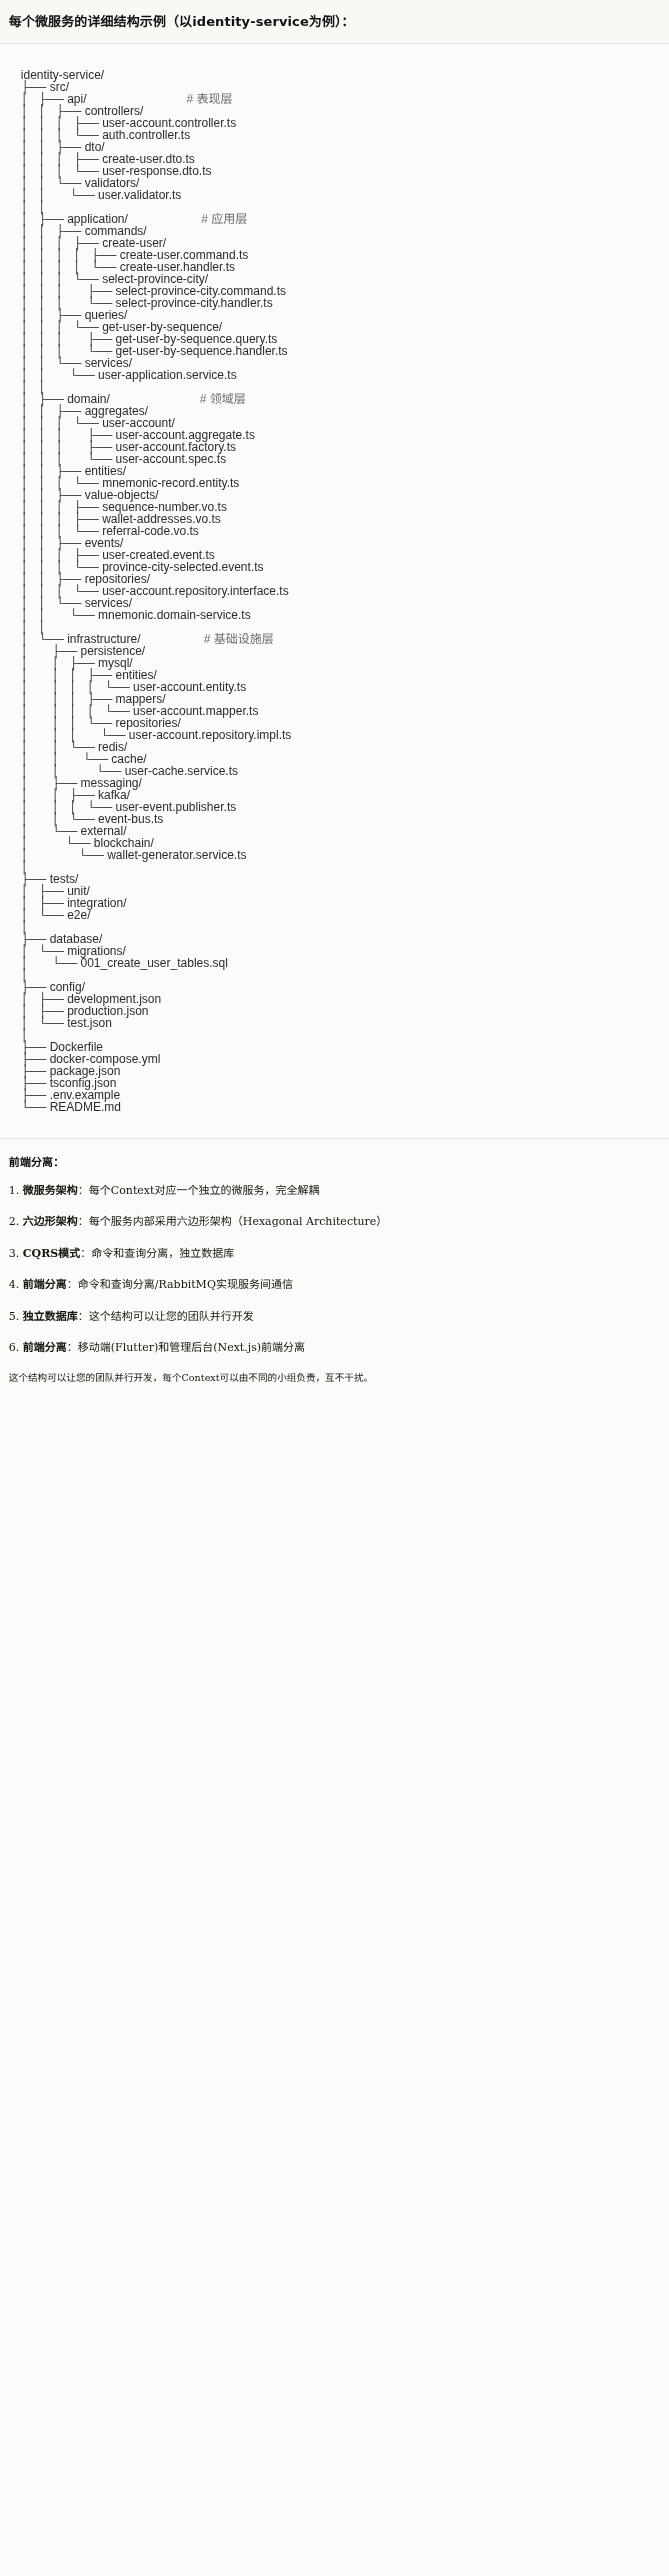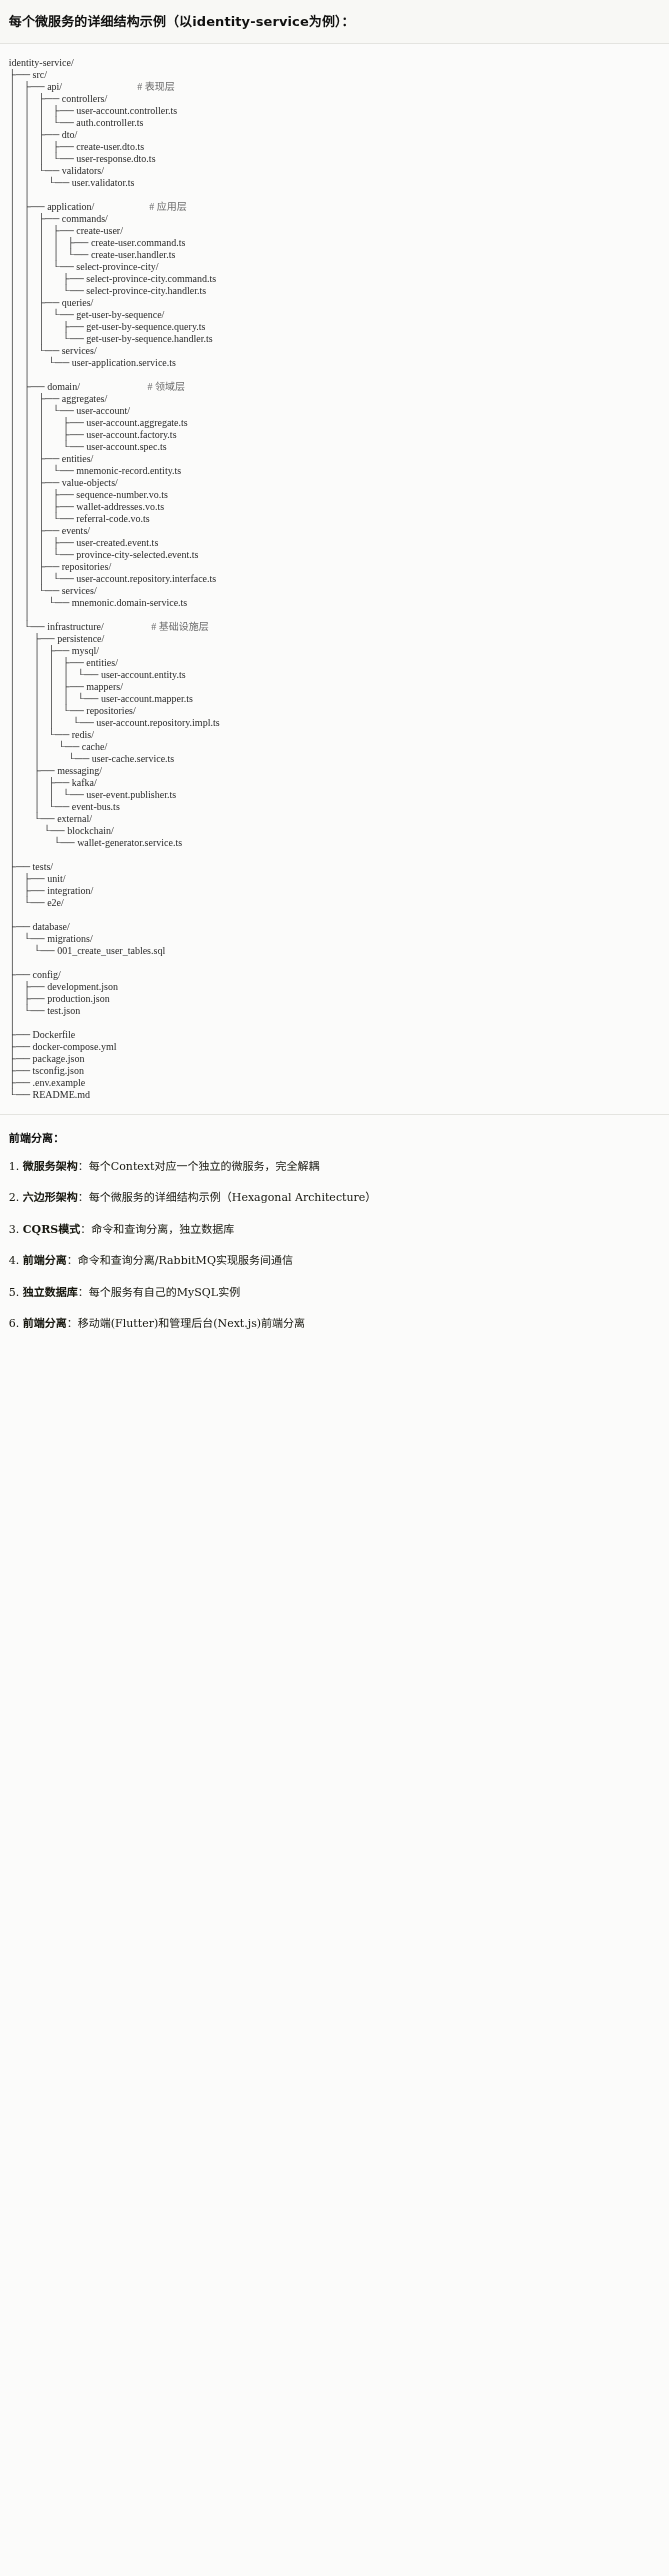--- a/index.html
+++ b/index.html
@@ -38,23 +38,23 @@
   }
 
   
   .tree-block {
     background: #fbfbfa;
     border-bottom: 0.6px solid #e4e4e0;
     padding: 12.5px 8.8px 13.8px 8.8px;
     box-sizing: border-box;
   }
   pre.tree {
-    margin: 0;
-    font-family: Liberation Serif, serif;
-    font-size: 10px;
+    margin: 12px;
+    font-family: Liberation Sans, sans-serif;
+    font-size: 12px;
     line-height: 12px;
     color: #2b2b2b;
     white-space: pre;
     letter-spacing: 0px;
     tab-size: 4;
   }
   pre.tree .cmt {
     color: #6b6b6b;
   }
 
@@ -202,32 +202,33 @@
   </section>
 
   <section class="notes-block">
     <h2 class="notes-heading">前端分离：</h2>
 
     <ol class="notes-list">
       <li>
         <span class="note-term">微服务架构</span><span class="note-desc">：每个Context对应一个独立的微服务，完全解耦</span>
       </li>
       <li>
-        <span class="note-term">六边形架构</span><span class="note-desc">：每个微服务的详细结构示例（Hexagonal Architecture）</span>
+        <span class="note-term">六边形架构</span><span class="note-desc">：每个服务内部采用六边形架构（Hexagonal Architecture）</span>
       </li>
       <li>
         <span class="note-term">CQRS模式</span><span class="note-desc">：命令和查询分离，独立数据库</span>
       </li>
       <li>
         <span class="note-term">前端分离</span><span class="note-desc">：命令和查询分离/RabbitMQ实现服务间通信</span>
       </li>
       <li>
-        <span class="note-term">独立数据库</span><span class="note-desc">：每个服务有自己的MySQL实例</span>
+        <span class="note-term">独立数据库</span><span class="note-desc">：这个结构可以让您的团队并行开发</span>
       </li>
       <li>
         <span class="note-term">前端分离</span><span class="note-desc">：移动端(Flutter)和管理后台(Next.js)前端分离</span>
       </li>
     </ol>
 
+    <p class="notes-footer">这个结构可以让您的团队并行开发，每个Context可以由不同的小组负责，互不干扰。</p>
   </section>
 
 </div>
 
 
 </body></html>

